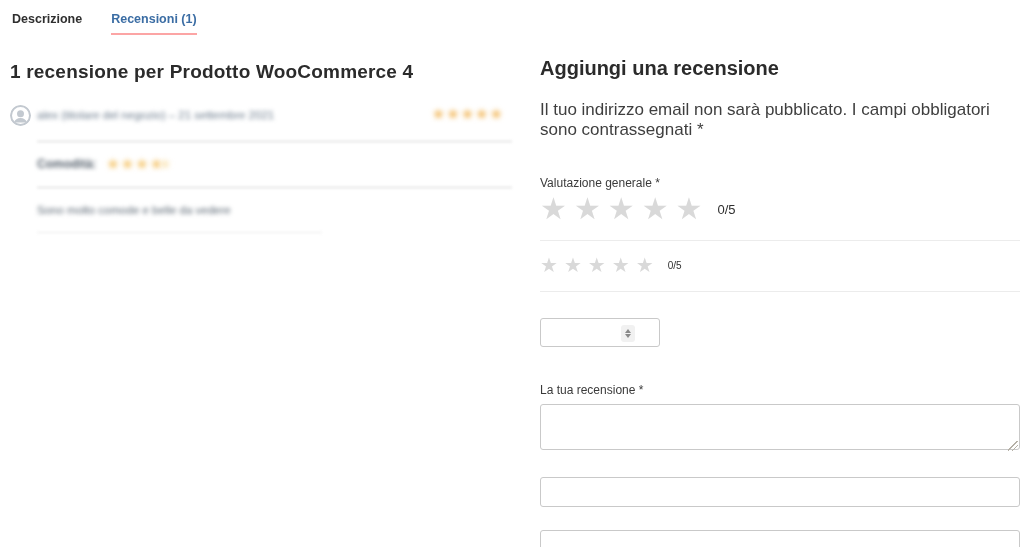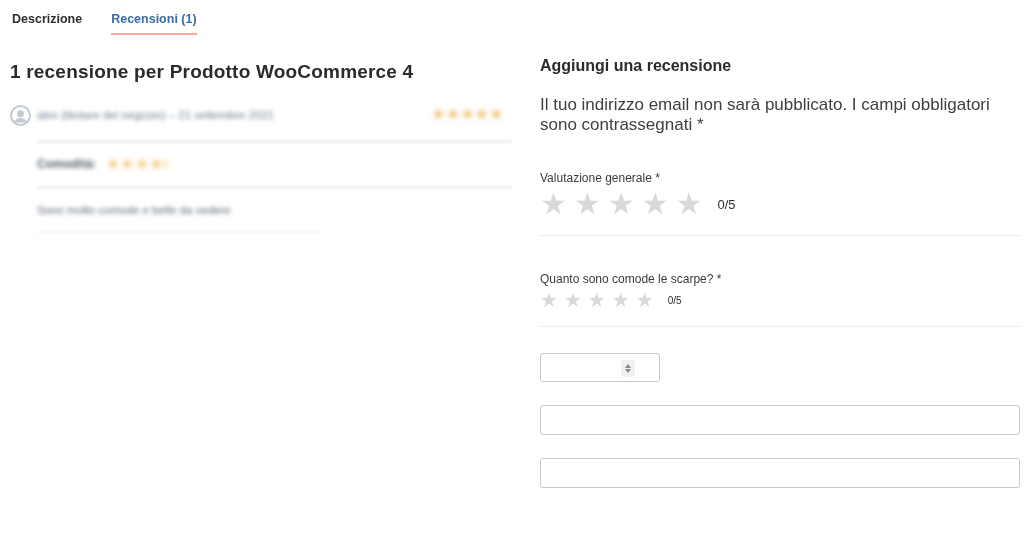--- a/index.html
+++ b/index.html
@@ -34,21 +34,21 @@
   }
   .review-divider { height:1px; background:#cfcfcf; filter:blur(1.4px); margin:14px 0 0 0; }
   .review-attr-row { margin-top:13px; display:flex; align-items:center; gap:10px; }
   .review-attr-label { font-size:12px; font-weight:bold; color:#55606c; filter:blur(2.2px); }
   .attr-stars-filled { font-size:15px; letter-spacing:1px; color:#f5c469; filter:blur(2.8px); }
   .attr-stars-faint { font-size:15px; color:#fae5b8; filter:blur(2.8px); margin-left:-6px; }
   .review-text { margin-top:16px; font-size:11.5px; color:#5c6874; filter:blur(2.3px); }
   .review-tail { height:1px; background:#e9e9e9; filter:blur(1.6px); margin-top:16px; width:60%; }
 
   
-  .form-title { font-size:16px; font-weight:bold; color:#2b2b2b; margin:4px 0 0 0; }
+  .form-title { font-size:20px; font-weight:bold; color:#2b2b2b; margin:4px 0 0 0; }
   .form-notice { font-size:17px; color:#3f3f3f; margin-top:20px; }
   .field-label { font-size:12px; color:#3a3a3a; display:block;margin-top:36px; }
   .rating-block { margin-top:26px; }
   .stars-row { display:flex; align-items:center; margin-top:4px; }
   .stars-large { font-size:30px; line-height:1; letter-spacing:7px; color:#d9d9d9; cursor:pointer; }
   .stars-small { font-size:20px; line-height:1; letter-spacing:6px; color:#d9d9d9; cursor:pointer; }
   .rating-value-lg { font-size:13px; color:#2f2f2f; margin-left:8px; }
   .rating-value-sm { font-size:10px; color:#2f2f2f; margin-left:8px; }
   .form-divider { border:none; border-top:1px solid #ececec; margin:16px 0 0 0; }
 
@@ -138,39 +138,45 @@
         <label class="field-label">Valutazione generale *</label>
         <div class="stars-row">
           <span class="stars-large">★★★★★</span>
           <span class="rating-value-lg">0/5</span>
         </div>
       </div>
 
       <hr class="form-divider">
 
       <div class="rating-block" style="margin-top:14px;">
-        <label class="field-label">Quanto sono comode le scarpe? *</label>
         <div class="stars-row">
           <span class="stars-small">★★★★★</span>
           <span class="rating-value-sm">0/5</span>
         </div>
       </div>
 
       <hr class="form-divider">
 
       <div class="shoe-size-block">
         <div class="number-wrap">
           <input class="input-number" type="text" value="" style="">
           <span class="spinner">
             <i class="up"></i>
             <i class="down"></i>
           </span>
         </div>
       </div>
 
+      <div class="text-block">
+        <label class="field-label">La tua recensione *</label>
+        <div class="textarea-wrap">
+          <textarea class="input-area" style=""></textarea>
+          <span class="resize-handle"></span>
+        </div>
+      </div>
 
       <div class="text-block" style="margin-top:16px;">
         <input class="input-text" type="text" value="" style="">
       </div>
 
       <div class="text-block" style="margin-top:16px;">
         <input class="input-text" type="text" value="" style="">
       </div>
 
     </div>

